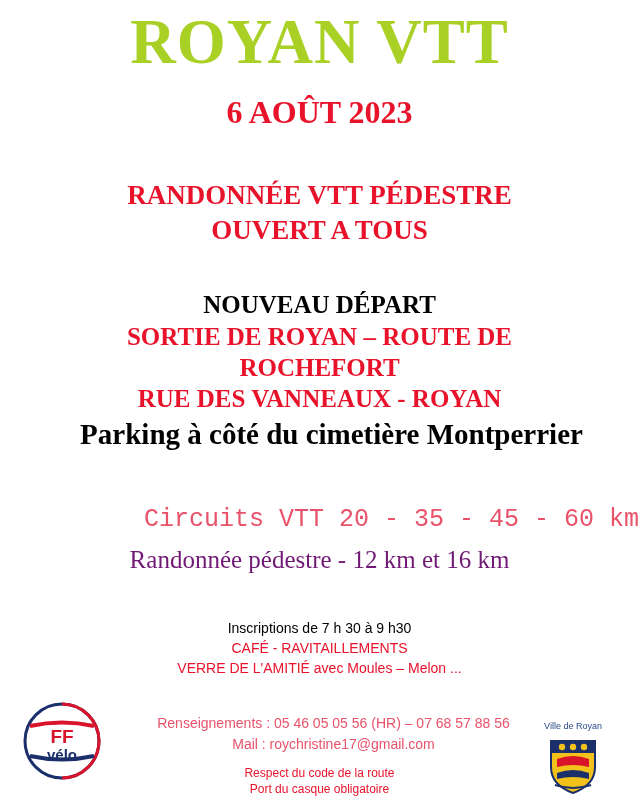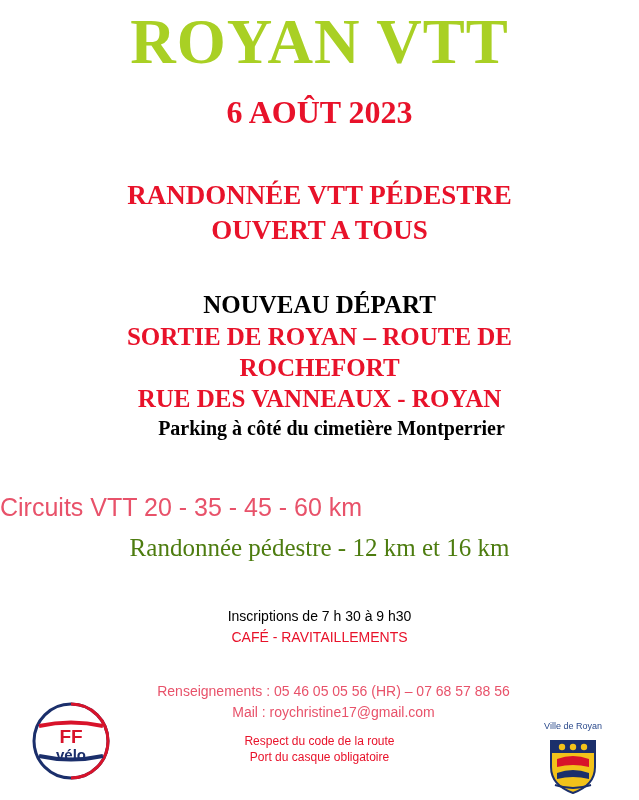--- a/index.html
+++ b/index.html
@@ -64,38 +64,38 @@
   .depart-red {
     font-family: "Liberation Serif", serif;
     font-weight: bold;
     font-size: 25px;
     color: #e8122a;
     display: block;
   }
   .depart-black {
     font-family: "Liberation Serif", serif;
     font-weight: bold;
-    font-size: 20px;
+    font-size: 29px;
     color: #000000;
     display: block;
     margin-top: 2px;
     padding-left: 24px;
   }
   .circuits {
-    text-align: left;
-    font-family: Liberation Sans, sans-serif;
+    text-align: right;
+    font-family: Liberation Mono, monospace;
     font-size: 25px;
     color: #e8526a;
     margin-top: 52px;
   }
   .pedestre {
     text-align: center;
     font-family: "Liberation Serif", serif;
     font-size: 25px;
-    color: #4d7c0f;
+    color: #701a75;
     margin-top: 12px;
   }
   .infos {
     text-align: center;
     margin-top: 44px;
     line-height: 1.45;
   }
   .infos-line {
     font-family: "Liberation Sans", sans-serif;
     font-size: 14px;
@@ -127,21 +127,21 @@
   }
   .warning-line {
     font-family: "Liberation Sans", sans-serif;
     font-size: 12px;
     color: #e8122a;
     display: block;
   }
   
   .ffvelo {
     position: absolute;
-    left: 31px;
+    left: 22px;
     bottom: 28px;
     width: 80px;
     height: 80px;
   }
   .ffvelo svg {
     display: block;
   }
   
   .crest {
     position: absolute;
@@ -179,20 +179,21 @@
     <span class="depart-red">RUE DES VANNEAUX - ROYAN</span>
     <span class="depart-black">Parking à côté du cimetière Montperrier</span>
   </div>
 
   <div class="circuits">Circuits VTT 20 - 35 - 45 - 60 km</div>
   <div class="pedestre">Randonnée pédestre - 12 km et 16 km</div>
 
   <div class="infos">
     <span class="infos-line">Inscriptions de 7 h 30 à 9 h30</span>
     <span class="infos-red">CAFÉ - RAVITAILLEMENTS</span>
+    <span class="infos-red">VERRE DE L'AMITIÉ avec Moules – Melon ...</span>
   </div>
 
   <div class="contact">
     <span class="contact-line">Renseignements : 05 46 05 05 56 (HR) – 07 68 57 88 56</span>
     <span class="contact-line">Mail : roychristine17@gmail.com</span>
   </div>
 
   <div class="warning">
     <span class="warning-line">Respect du code de la route</span>
     <span class="warning-line">Port du casque obligatoire</span>

